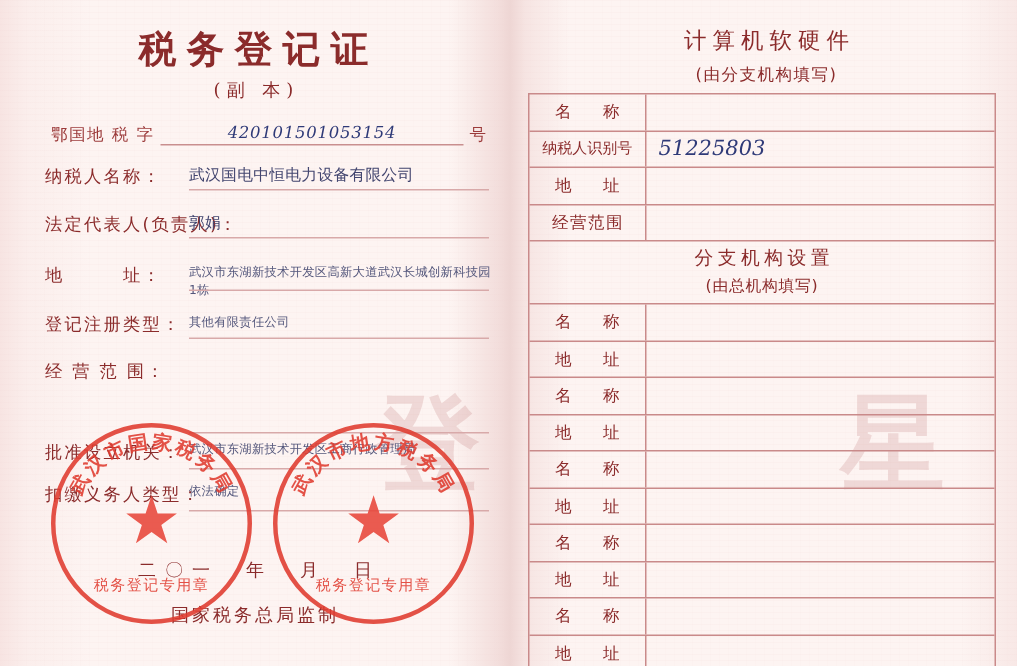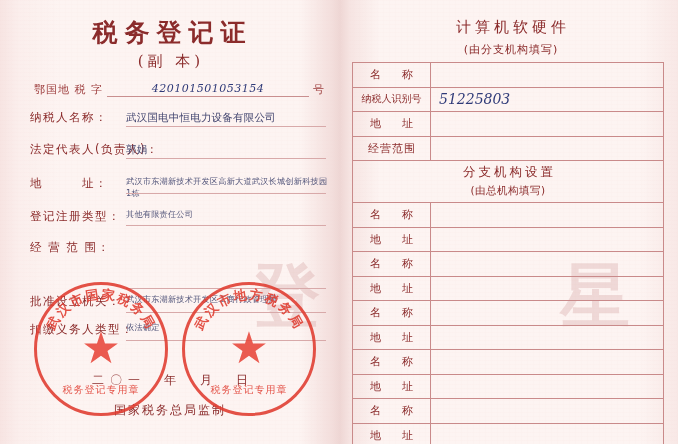--- a/index.html
+++ b/index.html
@@ -50,21 +50,21 @@
     color: #8b2b2b;
     font-weight: bold;
     font-family: "DejaVu Serif", "Liberation Serif", serif;
     text-indent: 7px;
   }
   .subtitle {
     position: absolute;
     left: 0; right: 0;
     top: 52px;
     text-align: center;
-    font-size: 15px;
+    font-size: 12px;
     letter-spacing: 4px;
     color: #8b2b2b;
     font-family: "DejaVu Serif", "Liberation Serif", serif;
     text-indent: 4px;
   }
   .serial-row {
     position: absolute;
     left: 34px;
     top: 82px;
     width: 290px;

